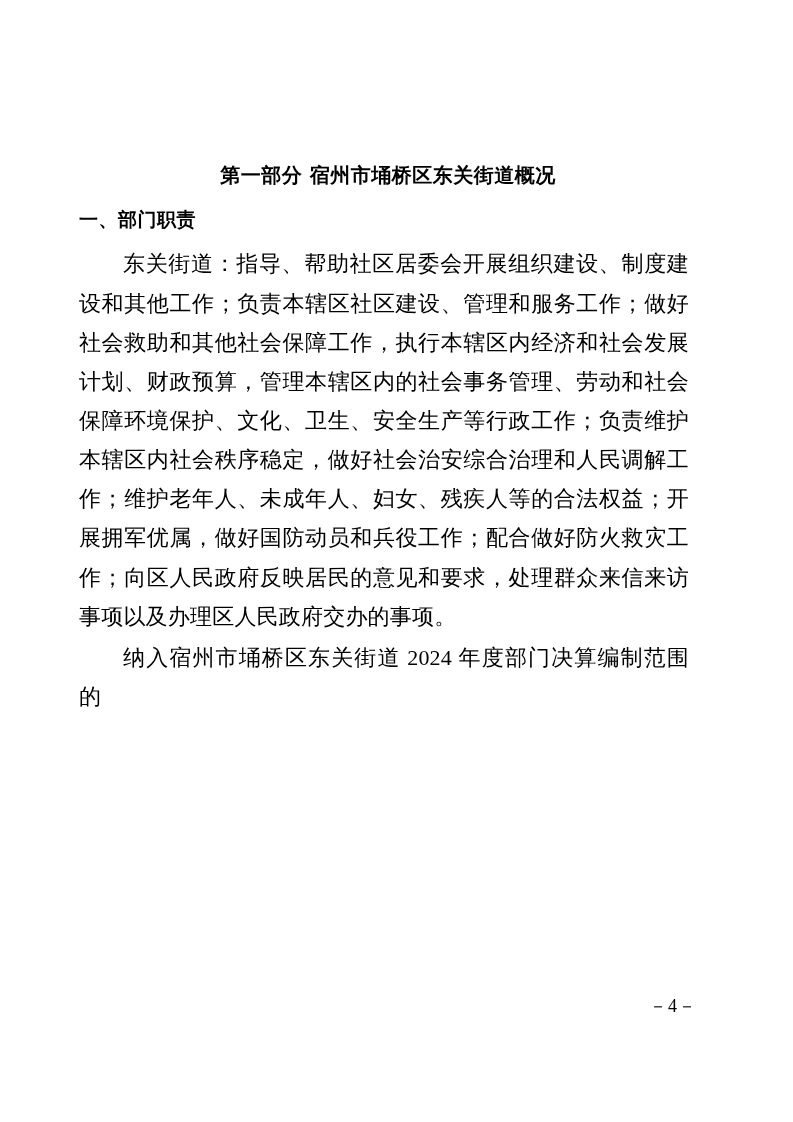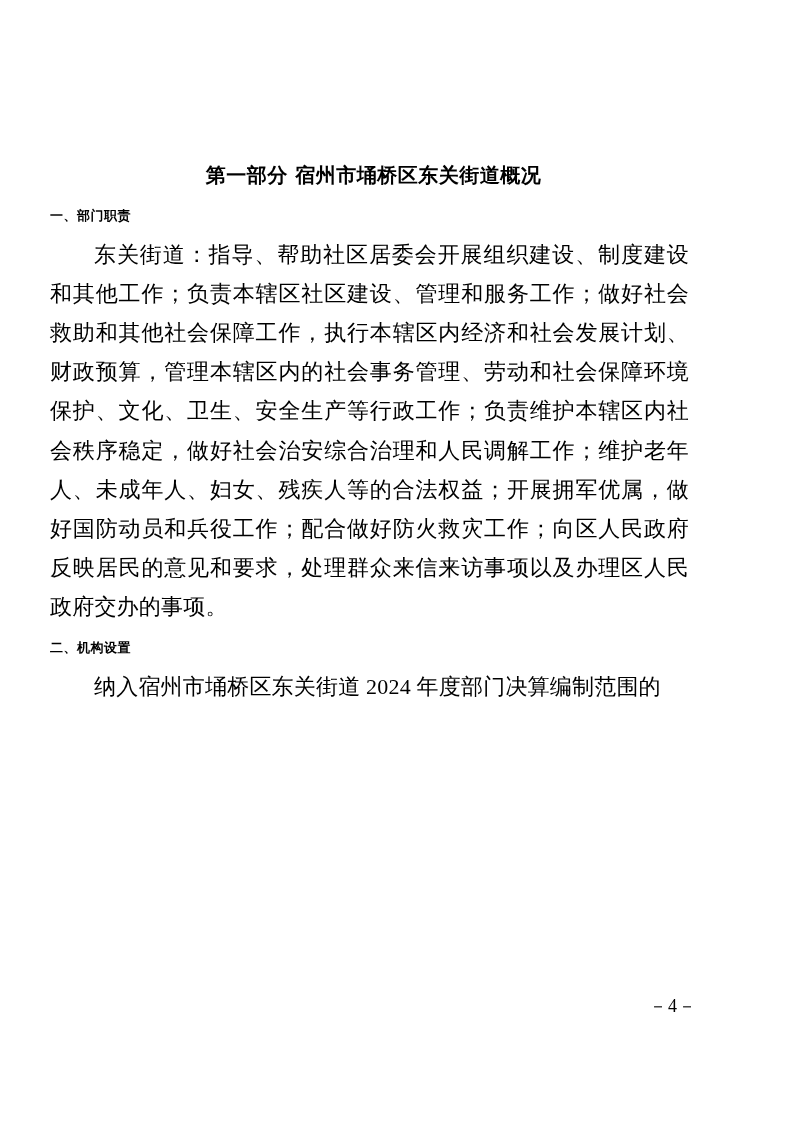--- a/index.html
+++ b/index.html
@@ -13,35 +13,35 @@
     font-family: "Liberation Serif", "DejaVu Serif", serif;
     color: #000000;
     position: relative;
     overflow: hidden;
   }
   .page {
     position: relative;
     width: 793px;
     height: 1122px;
     box-sizing: border-box;
-    padding: 160px 96px 40px 50px;
+    padding: 160px 96px 40px 79px;
   }
   .doc-title {
     text-align: center;
     font-family: "DejaVu Sans", "Liberation Sans", sans-serif;
     font-weight: bold;
     font-size: 20px;
     letter-spacing: 0.5px;
     margin: 0 0 16px 0;
     line-height: 1.5;
   }
   .section-heading {
-    font-family: Liberation Sans, sans-serif;
+    font-family: Liberation Mono, monospace;
     font-weight: bold;
-    font-size: 13px;
+    font-size: 19px;
     letter-spacing: 0.5px;
     margin: 12px 0 8px 0;
     line-height: 1.6;
   }
   .para {
     font-size: 22px;
     line-height: 1.78;
     text-align: justify;
     text-justify: inter-ideograph;
     text-indent: 2em;
@@ -60,18 +60,17 @@
 </head>
 <body>
 
 <div class="page">
 
   <h1 class="doc-title">第一部分 宿州市埇桥区东关街道概况</h1>
 
   <h2 class="section-heading">一、部门职责</h2>
   <p class="para">东关街道：指导、帮助社区居委会开展组织建设、制度建设和其他工作；负责本辖区社区建设、管理和服务工作；做好社会救助和其他社会保障工作，执行本辖区内经济和社会发展计划、财政预算，管理本辖区内的社会事务管理、劳动和社会保障环境保护、文化、卫生、安全生产等行政工作；负责维护本辖区内社会秩序稳定，做好社会治安综合治理和人民调解工作；维护老年人、未成年人、妇女、残疾人等的合法权益；开展拥军优属，做好国防动员和兵役工作；配合做好防火救灾工作；向区人民政府反映居民的意见和要求，处理群众来信来访事项以及办理区人民政府交办的事项。</p>
 
-  <h2 class="section-heading">二、机构设置</h2>
   <p class="para">纳入宿州市埇桥区东关街道 2024 年度部门决算编制范围的</p>
 
   <div class="page-number">－4－</div>
 
 </div>
 
 </body></html>

